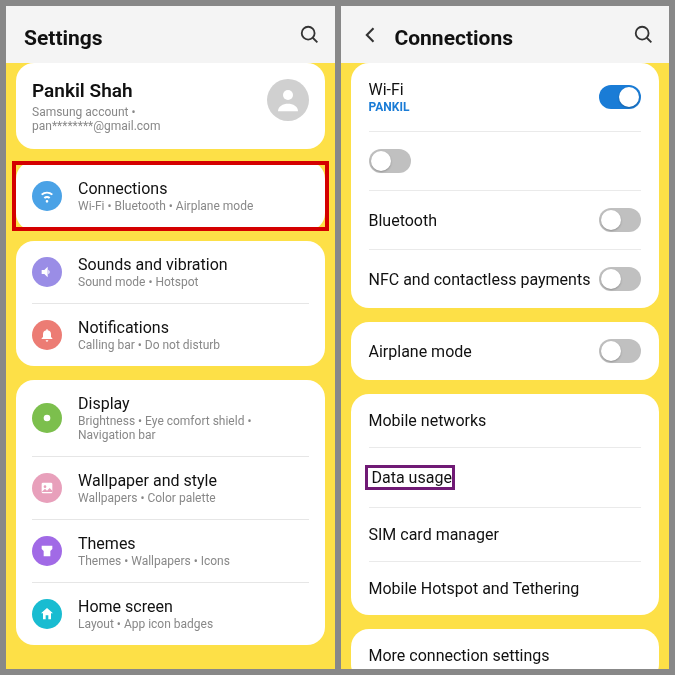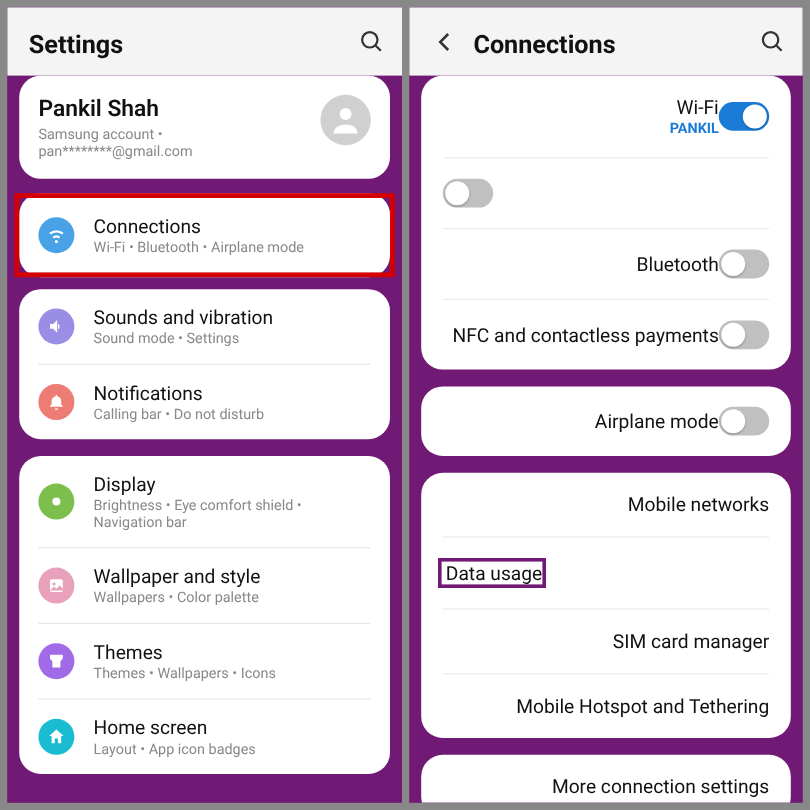--- a/index.html
+++ b/index.html
@@ -7,21 +7,21 @@
     background: #888;
     font-family: -apple-system, Roboto, "Segoe UI", Arial, sans-serif;
     width: 675px;
     height: 675px;
     display: flex;
     gap: 6px;
     padding: 6px;
   }
   .pane {
     flex: 1;
-    background: #701a75;
+    background: #fde047;
     display: flex;
     flex-direction: column;
     overflow: hidden;
   }
   .header {
     display: flex;
     align-items: center;
     padding: 18px 14px 12px 18px;
     gap: 12px;
     background: #f4f4f4;
@@ -131,21 +131,20 @@
   
   .conn-card {
     background: #fff;
     border-radius: 18px;
     margin-bottom: 14px;
   }
   .conn-row {
     display: flex;
     align-items: center;
     padding: 17px 18px;
-    text-align: right;
   }
   .conn-left { flex: 1; }
   .conn-title {
     font-size: 16px;
     color: #111;
   }
   .conn-sub {
     font-size: 12px;
     color: #1a7cd6;
     font-weight: 700;
@@ -225,21 +224,21 @@
         </div>
         <div class="card">
           <div class="row">
             <div class="row-icon ic-purple">
               <svg viewBox="0 0 24 24">
                 <path d="M4 9v6h4l5 5V4L8 9H4zm12 3a4 4 0 00-2-3.5v7A4 4 0 0016 12z"></path>
               </svg>
             </div>
             <div class="row-inner">
               <div class="row-title">Sounds and vibration</div>
-              <div class="row-sub">Sound mode  •  Settings</div>
+              <div class="row-sub">Sound mode  •  Hotspot</div>
             </div>
           </div>
           <div class="divider"></div>
           <div class="row">
             <div class="row-icon ic-red">
               <svg viewBox="0 0 24 24">
                 <path d="M12 3a1 1 0 011 1v1a6 6 0 015 6v4l2 2v1H4v-1l2-2v-4a6 6 0 015-6V4a1 1 0 011-1zm0 19a2 2 0 002-2h-4a2 2 0 002 2z"></path>
               </svg>
             </div>
             <div class="row-inner">

